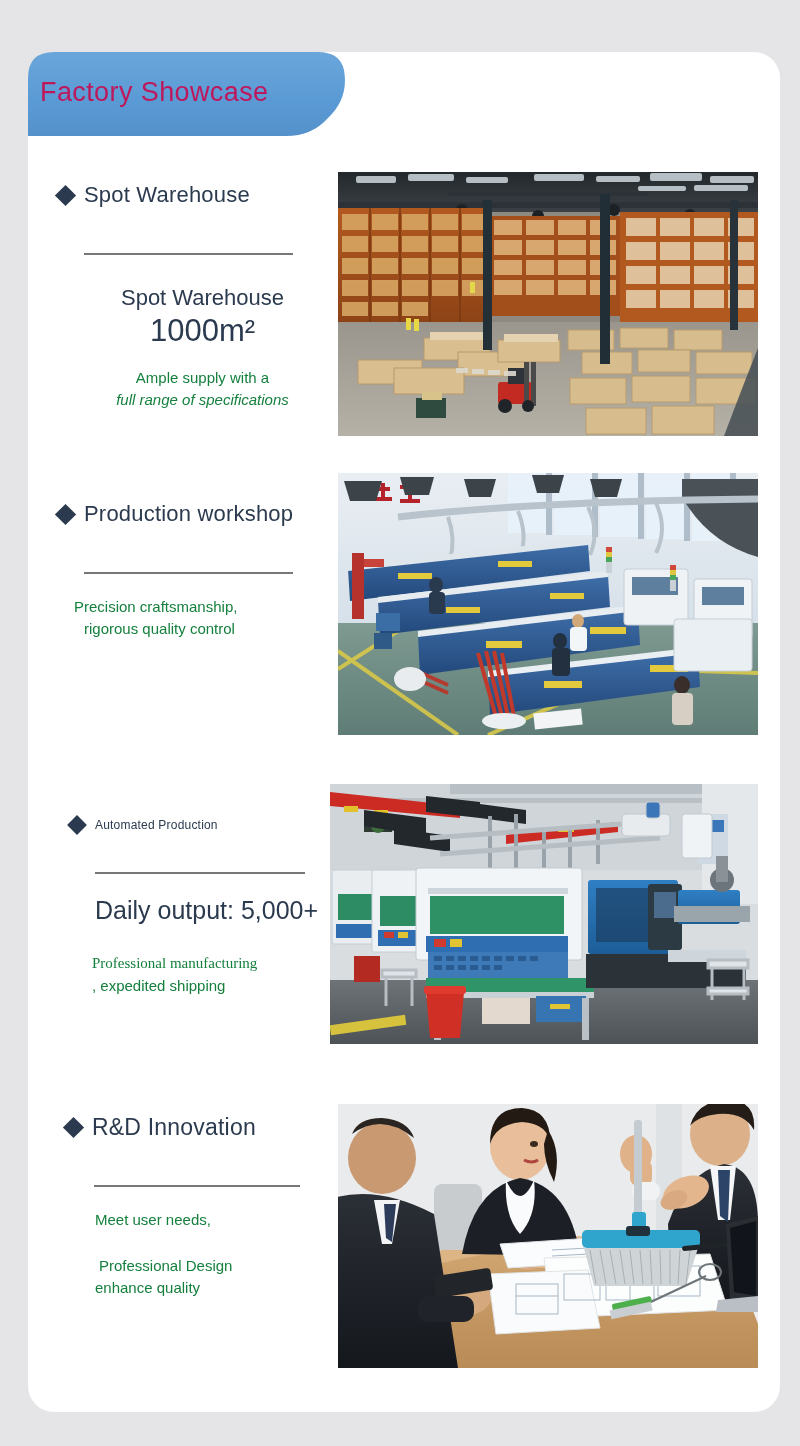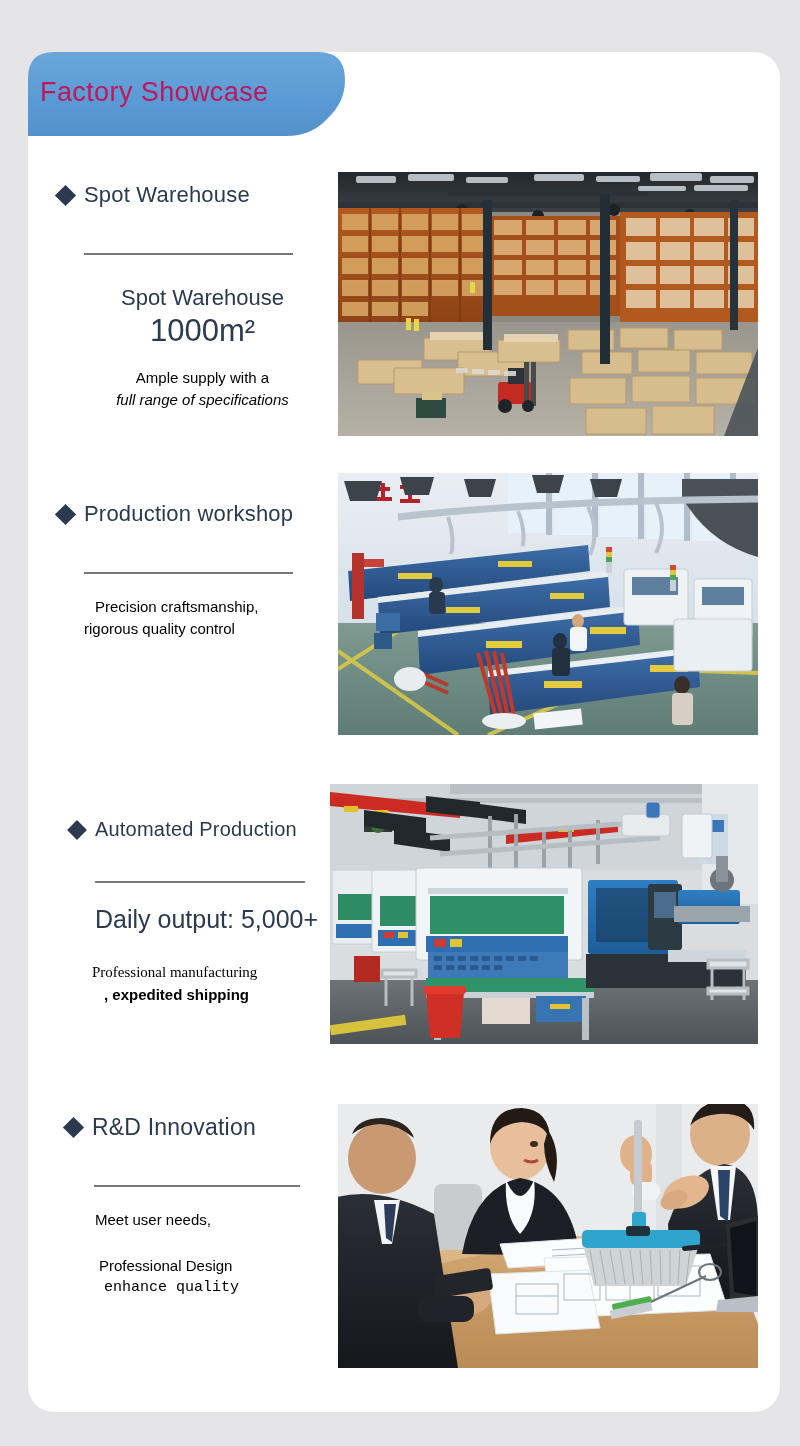--- a/index.html
+++ b/index.html
@@ -85,21 +85,21 @@
     color: #2b3a4e;
     white-space: nowrap;
   }
   .huge-line {
     font-size: 31px;
     color: #2b3a4e;
     white-space: nowrap;
   }
   .desc {
     font-size: 15px;
-    color: #000000;
+    color: #15803d;
     line-height: 1.45;
   }
 
   
   .photo {
     position: absolute;
     overflow: hidden;
     background: #c9cdd2;
   }
   .photo svg { display: block; }
@@ -311,21 +311,21 @@
     <path d="M 420 176 L 420 264 L 386 264 Q 404 216 420 176 Z" fill="#4a5258" opacity="0.9"></path>
   </svg>
 </div>
 
 <div class="section" style="left:58px; top:501px; width:280px;">
   <div class="sec-head">
     <span class="diamond"></span>
     <span class="sec-head-label">Production workshop</span>
   </div>
   <div class="divider" style="margin-left:26px; margin-top:45px; width:209px;"></div>
-  <div class="desc" style="margin-left:37px; margin-top:22px;">Precision craftsmanship,</div>
+  <div class="desc" style="margin-left:16px; margin-top:22px;">Precision craftsmanship,</div>
   <div class="desc" style="margin-left:26px;">rigorous quality control</div>
 </div>
 
 <div class="photo" style="left:338px; top:473px; width:420px; height:262px;">
   <svg width="420" height="262" viewBox="0 0 420 262">
     <defs>
       <linearGradient id="ws-wall" x1="0" y1="0" x2="0" y2="1">
         <stop offset="0%" stop-color="#e9eef3"></stop>
           <stop offset="100%" stop-color="#c9d7e2"></stop>
       </linearGradient>
@@ -466,26 +466,26 @@
     </g>
     <ellipse cx="72" cy="206" rx="16" ry="12" fill="#e9ecee"></ellipse>
 
     <rect x="196" y="238" width="48" height="16" fill="#f2f4f6" transform="rotate(-6 220 246)"></rect>
   </svg>
 </div>
 
 <div class="section" style="left:70px; top:818px; width:280px;">
   <div class="sec-head">
     <span class="diamond" style="width:14px;height:14px;"></span>
-    <span class="sec-head-label" style="font-size:20px;">Automated Production</span>
+    <span class="sec-head-label" style="font-size:12px;">Automated Production</span>
   </div>
   <div class="divider" style="margin-left:25px; margin-top:40px; width:210px;"></div>
   <div class="huge-line" style="font-size:25px; margin-left:25px; margin-top:22px;">Daily output: 5,000+</div>
   <div class="desc" style="margin-left:22px; margin-top:28px;font-family:Liberation Serif, serif;">Professional manufacturing</div>
-  <div class="desc" style="margin-left:34px;font-weight:bold;">, expedited shipping</div>
+  <div class="desc" style="margin-left:22px;">, expedited shipping</div>
 </div>
 
 <div class="photo" style="left:330px; top:784px; width:428px; height:260px;">
   <svg width="428" height="260" viewBox="0 0 428 260">
     <defs>
       <linearGradient id="ap-floor" x1="0" y1="0" x2="0" y2="1">
         <stop offset="0%" stop-color="#6e7377"></stop>
           <stop offset="100%" stop-color="#4e5357"></stop>
       </linearGradient>
       <linearGradient id="ap-blue" x1="0" y1="0" x2="0" y2="1">
@@ -624,21 +624,21 @@
 </div>
 
 <div class="section" style="left:66px; top:1114px; width:280px;">
   <div class="sec-head">
     <span class="diamond"></span>
     <span class="sec-head-label" style="font-size:23px;">R&amp;D Innovation</span>
   </div>
   <div class="divider" style="margin-left:28px; margin-top:44px; width:206px;"></div>
   <div class="desc" style="margin-left:29px; margin-top:22px;">Meet user needs,</div>
   <div class="desc" style="margin-left:33px; margin-top:24px;">Professional Design</div>
-  <div class="desc" style="margin-left:38px;font-family:Liberation Mono, monospace;">enhance quality</div>
+  <div class="desc" style="margin-left:29px;">enhance quality</div>
 </div>
 
 <div class="photo" style="left:338px; top:1104px; width:420px; height:264px;">
   <svg width="420" height="264" viewBox="0 0 420 264">
     <defs>
       <linearGradient id="rd-table" x1="0" y1="0" x2="0" y2="1">
         <stop offset="0%" stop-color="#d3a872"></stop>
           <stop offset="100%" stop-color="#b98b56"></stop>
       </linearGradient>
       <linearGradient id="rd-suit" x1="0" y1="0" x2="0" y2="1">

